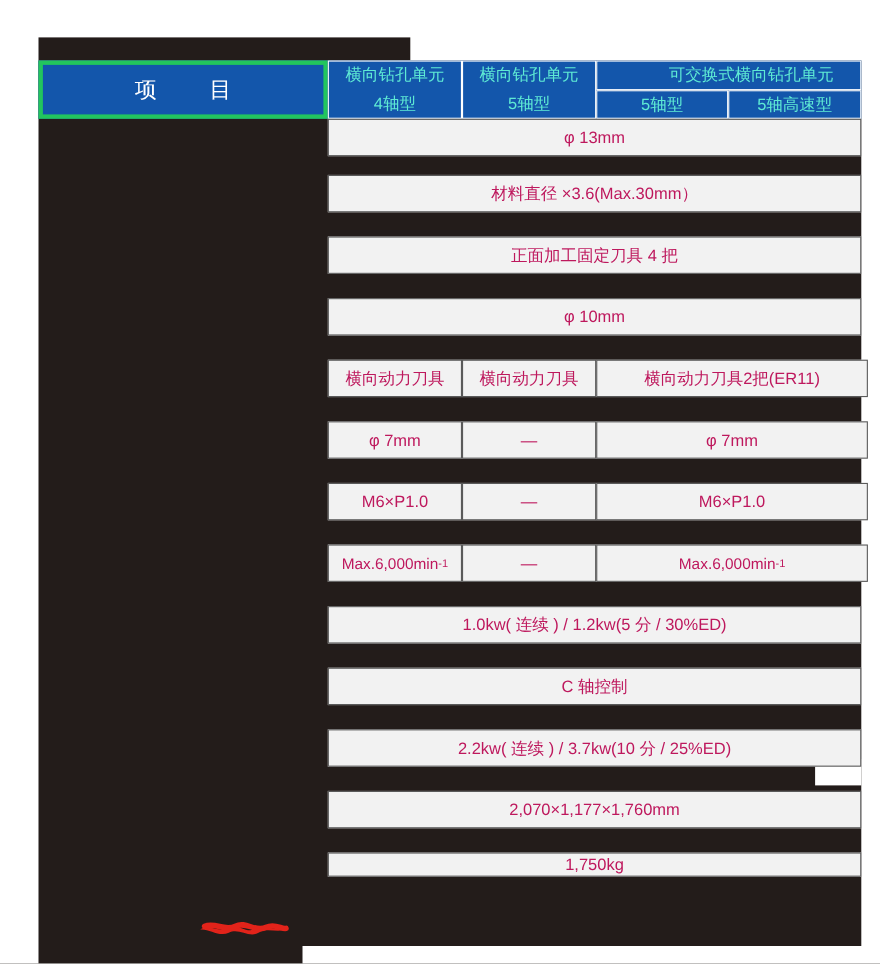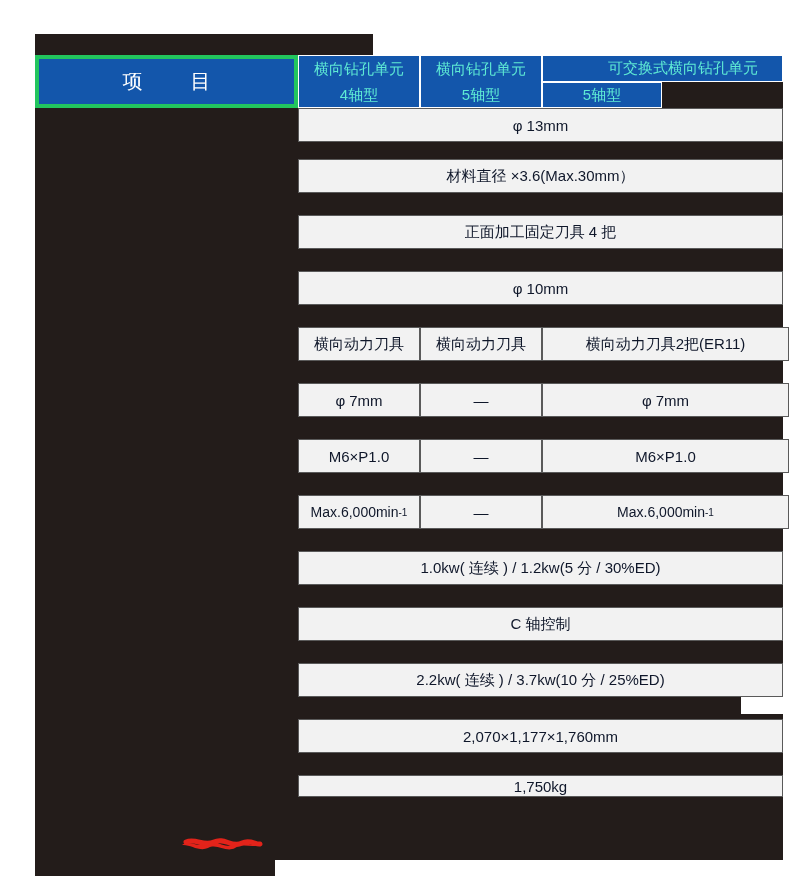--- a/index.html
+++ b/index.html
@@ -94,21 +94,21 @@
   .hdr-c3b { left: 627px; top: 27px; width: 121px; height: 26px; }
   .hdr-col .line1 { line-height: 26px; }
   .hdr-col .line2 { line-height: 25px; }
 
   
   .row {
     position: absolute;
     background: #f2f2f2;
     box-sizing: border-box;
     border: 1px solid #5a5a5a;
-    color: #0f172a;
+    color: #be185d;
     font-size: 15px;
     display: flex;
     align-items: center;
     justify-content: center;
     overflow: hidden;
     white-space: nowrap;
   }
   .row .sup {
     font-size: 10px;
     vertical-align: super;
@@ -144,20 +144,21 @@
       <span class="line2">4轴型</span>
     </div>
 
     <div class="hdr-col hdr-c2">
       <span class="line1">横向钻孔单元</span>
       <span class="line2">5轴型</span>
     </div>
 
     <div class="hdr-col hdr-c3top">可交换式横向钻孔单元</div>
     <div class="hdr-col hdr-c3a">5轴型</div>
+    <div class="hdr-col hdr-c3b">5轴高速型</div>
   </div>
 
   <div class="row row-wide" style="top:108px;height:34px;">φ 13mm</div>
 
   <div class="row row-wide" style="top:159px;height:34px;">材料直径 ×3.6(Max.30mm）</div>
 
   <div class="row row-wide" style="top:215px;height:34px;">正面加工固定刀具 4 把</div>
 
   <div class="row row-wide" style="top:271px;height:34px;">φ 10mm</div>
 

